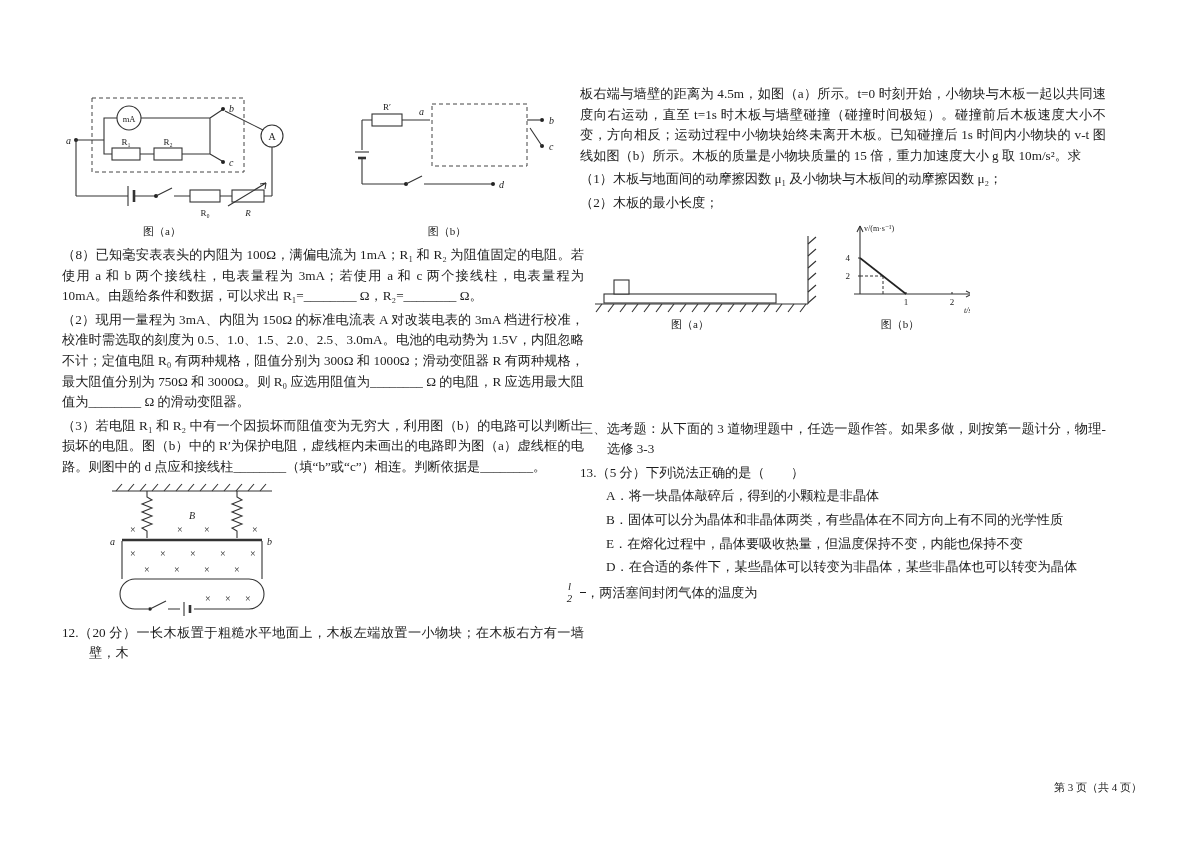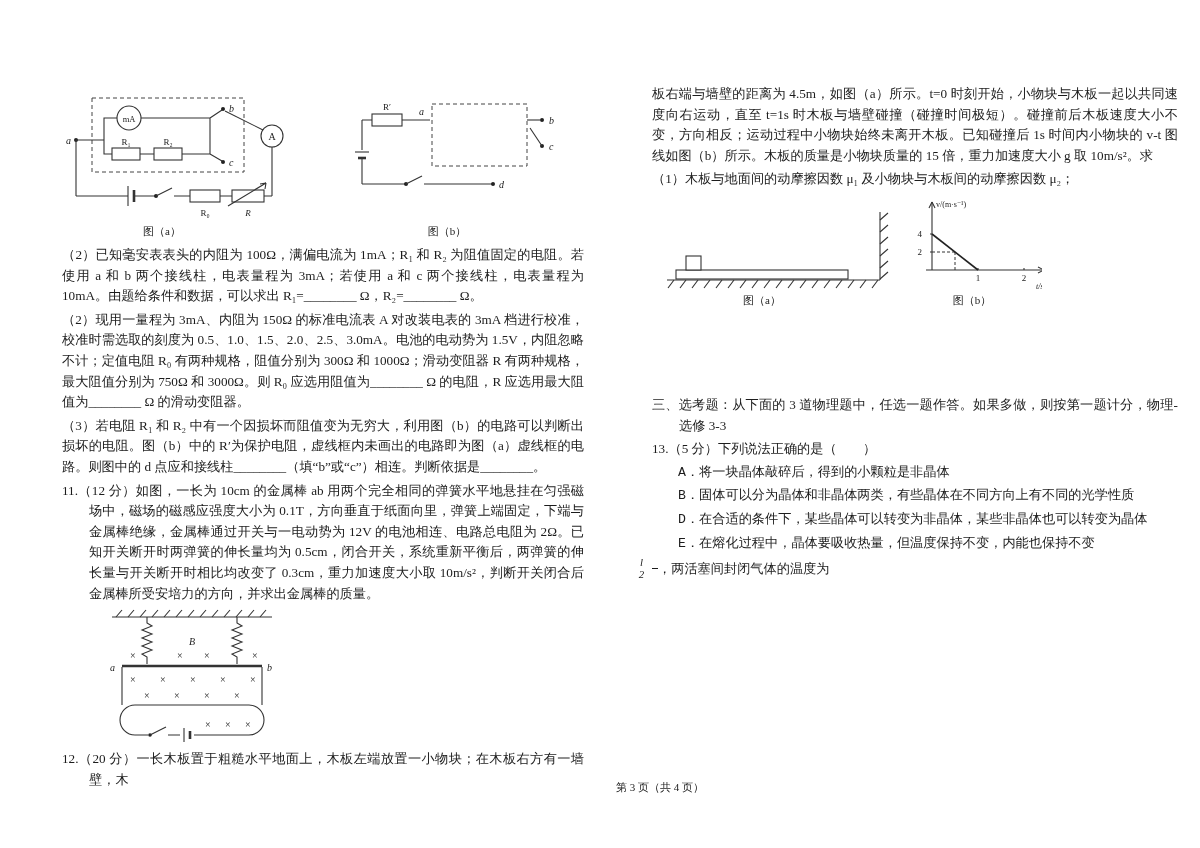--- a/index.html
+++ b/index.html
@@ -3,28 +3,28 @@
 <meta charset="utf-8">
 <style>
   html,body{margin:0;padding:0;background:#888;}
   .page{
     position:relative;width:1200px;height:848px;background:#ffffff;
     font-family:"Liberation Serif","DejaVu Serif",serif;color:#1c1c1c;
     overflow:hidden;
   }
   .col{position:absolute;top:84px;font-size:13.2px;line-height:1.56;text-align:justify;}
   .col-left{left:62px;width:522px;}
-  .col-right{left:652px;width:526px;}
+  .col-right{left:580px;width:526px;}
   .para{margin:0 0 3px 0;}
   .q-hang{padding-left:27px;text-indent:-27px;}
-  .opt{margin:0 0 3px 26px;font-family:Liberation Mono, monospace;}
+  .opt{margin:0 0 3px 26px;}
   .bold{font-weight:normal;}
   .diagram{display:block;margin:0 auto 6px auto;}
   .spacer{height:84px;}
-  .footer{position:absolute;top:780px;left:616px;width:526px;text-align:left;font-size:11px;color:#222;}
+  .footer{position:absolute;top:780px;left:616px;width:526px;text-align:right;font-size:11px;color:#222;}
   svg text{font-family:"Liberation Serif","DejaVu Serif",serif;fill:#1c1c1c;}
   .wire{stroke:#333;stroke-width:1.1;fill:none;}
   .thick{stroke:#333;stroke-width:2.6;fill:none;}
   .dash{stroke:#444;stroke-width:1;fill:none;stroke-dasharray:4 3;}
   .dash2{stroke:#333;stroke-width:1;fill:none;stroke-dasharray:3 2;}
   .comp{fill:#fff;stroke:#333;stroke-width:1.1;}
   .dot{fill:#222;}
   .frac{display:inline-block;vertical-align:-0.5em;text-align:center;font-size:0.82em;line-height:1.05;font-style:italic;}
   .frac .num{display:block;border-bottom:1px solid #1c1c1c;padding:0 3px;}
   .frac .den{display:block;padding:0 3px;}
@@ -85,24 +85,23 @@
         <path class="wire" d="M293,68 H307"></path>
         <path class="thick" d="M296,74 H304"></path>
         <circle class="dot" cx="344" cy="100" r="2"></circle>
         <path class="wire" d="M344,100 L360,92"></path>
         <circle class="dot" cx="431" cy="100" r="2"></circle>
         <text x="437" y="104" font-size="10" font-style="italic">d</text>
         <text x="385" y="151" font-size="11" text-anchor="middle">图（b）</text>
       </g>
     </svg>
 
-    <p class="para">（2）已知毫安表表头的内阻为 100Ω，满偏电流为 1mA；R₁ 和 R₂ 为阻值固定的电阻。若使用 a 和 b 两个接线柱，电表量程为 3mA；若使用 a 和 c 两个接线柱，电表量程为 10mA。由题给条件和数据，可以求出 R₁=________ Ω，R₂=________ Ω。</p>
+    <p class="para">（8）已知毫安表表头的内阻为 100Ω，满偏电流为 1mA；R₁ 和 R₂ 为阻值固定的电阻。若使用 a 和 b 两个接线柱，电表量程为 3mA；若使用 a 和 c 两个接线柱，电表量程为 10mA。由题给条件和数据，可以求出 R₁=________ Ω，R₂=________ Ω。</p>
     <p class="para">（2）现用一量程为 3mA、内阻为 150Ω 的标准电流表 A 对改装电表的 3mA 档进行校准，校准时需选取的刻度为 0.5、1.0、1.5、2.0、2.5、3.0mA。电池的电动势为 1.5V，内阻忽略不计；定值电阻 R₀ 有两种规格，阻值分别为 300Ω 和 1000Ω；滑动变阻器 R 有两种规格，最大阻值分别为 750Ω 和 3000Ω。则 R₀ 应选用阻值为________ Ω 的电阻，R 应选用最大阻值为________ Ω 的滑动变阻器。</p>
     <p class="para">（3）若电阻 R₁ 和 R₂ 中有一个因损坏而阻值变为无穷大，利用图（b）的电路可以判断出损坏的电阻。图（b）中的 R′为保护电阻，虚线框内未画出的电路即为图（a）虚线框的电路。则图中的 d 点应和接线柱________（填“b”或“c”）相连。判断依据是________。</p>
-    <p class="para q-hang">11.（12 分）如图，一长为 10cm 的金属棒 ab 用两个完全相同的弹簧水平地悬挂在匀强磁场中，磁场的磁感应强度大小为 0.1T，方向垂直于纸面向里，弹簧上端固定，下端与金属棒绝缘，金属棒通过开关与一电动势为 12V 的电池相连、电路总电阻为 2Ω。已知开关断开时两弹簧的伸长量均为 0.5cm，闭合开关，系统重新平衡后，两弹簧的伸长量与开关断开时相比均改变了 0.3cm，重力加速度大小取 10m/s²，判断开关闭合后金属棒所受安培力的方向，并求出金属棒的质量。</p>
 
     <svg class="diagram" width="240" height="136" viewBox="0 0 240 136" style="margin-left:30px;">
       <path class="wire" d="M20,10 H180"></path>
       <path class="wire" d="M24,10 L30,3 M36,10 L42,3 M48,10 L54,3 M60,10 L66,3 M72,10 L78,3 M84,10 L90,3 M96,10 L102,3 M108,10 L114,3 M120,10 L126,3 M132,10 L138,3 M144,10 L150,3 M156,10 L162,3 M168,10 L174,3"></path>
       <polyline class="wire" points="55,10 55,16 60,19 50,23 60,27 50,31 60,35 50,39 60,43 50,47 55,50 55,57"></polyline>
       <polyline class="wire" points="145,10 145,16 150,19 140,23 150,27 140,31 150,35 140,39 150,43 140,47 145,50 145,57"></polyline>
       <text x="97" y="38" font-size="10" font-style="italic">B</text>
       <path class="thick" d="M30,59 H170"></path>
       <text x="18" y="64" font-size="10" font-style="italic">a</text>
       <text x="175" y="64" font-size="10" font-style="italic">b</text>
@@ -133,20 +132,21 @@
       <path class="wire" d="M92,121 V135"></path>
       <path class="thick" d="M98,124 V132"></path>
     </svg>
 
     <p class="para q-hang">12.（20 分）一长木板置于粗糙水平地面上，木板左端放置一小物块；在木板右方有一墙壁，木</p>
   </div>
 
   <div class="col col-right">
     <p class="para">板右端与墙壁的距离为 4.5m，如图（a）所示。t=0 时刻开始，小物块与木板一起以共同速度向右运动，直至 t=1s 时木板与墙壁碰撞（碰撞时间极短）。碰撞前后木板速度大小不变，方向相反；运动过程中小物块始终未离开木板。已知碰撞后 1s 时间内小物块的 v-t 图线如图（b）所示。木板的质量是小物块质量的 15 倍，重力加速度大小 g 取 10m/s²。求</p>
     <p class="para">（1）木板与地面间的动摩擦因数 μ₁ 及小物块与木板间的动摩擦因数 μ₂；</p>
+    <p class="para">（2）木板的最小长度；</p>
 
     <svg class="diagram" width="380" height="115" viewBox="0 0 380 115" style="margin:4px 0 2px 10px;">
       <g>
         <path class="wire" d="M5,86 H218"></path>
         <path class="wire" d="M12,86 L6,94 M24,86 L18,94 M36,86 L30,94 M48,86 L42,94 M60,86 L54,94 M72,86 L66,94 M84,86 L78,94 M96,86 L90,94 M108,86 L102,94 M120,86 L114,94 M132,86 L126,94 M144,86 L138,94 M156,86 L150,94 M168,86 L162,94 M180,86 L174,94 M192,86 L186,94 M204,86 L198,94 M216,86 L210,94"></path>
         <path class="wire" d="M218,18 V86"></path>
         <path class="wire" d="M218,26 L226,19 M218,38 L226,31 M218,50 L226,43 M218,62 L226,55 M218,74 L226,67 M218,85 L226,78"></path>
         <rect class="comp" x="14" y="76" width="172" height="9"></rect>
         <rect class="comp" x="24" y="62" width="15" height="14"></rect>
         <text x="100" y="110" font-size="11" text-anchor="middle">图（a）</text>
@@ -166,20 +166,20 @@
         <text x="60" y="110" font-size="11" text-anchor="middle">图（b）</text>
       </g>
     </svg>
 
     <div class="spacer"></div>
 
     <p class="para q-hang bold">三、选考题：从下面的 3 道物理题中，任选一题作答。如果多做，则按第一题计分，物理-选修 3-3</p>
     <p class="para q-hang">13.（5 分）下列说法正确的是（　　）</p>
     <p class="para opt">A．将一块晶体敲碎后，得到的小颗粒是非晶体</p>
     <p class="para opt">B．固体可以分为晶体和非晶体两类，有些晶体在不同方向上有不同的光学性质</p>
+    <p class="para opt">E．在熔化过程中，晶体要吸收热量，但温度保持不变，内能也保持不变</p>
     <p class="para opt">D．在合适的条件下，某些晶体可以转变为非晶体，某些非晶体也可以转变为晶体</p>
-    <p class="para opt">E．在熔化过程中，晶体要吸收热量，但温度保持不变，内能也保持不变</p>
 
     <p class="para q-hang"><span class="frac"><span class="num">l</span><span class="den">2</span></span><span>，两活塞间封闭气体的温度为</span></p>
   </div>
 
   <div class="footer">第 3 页（共 4 页）</div>
 </div>
 
 </body></html>

